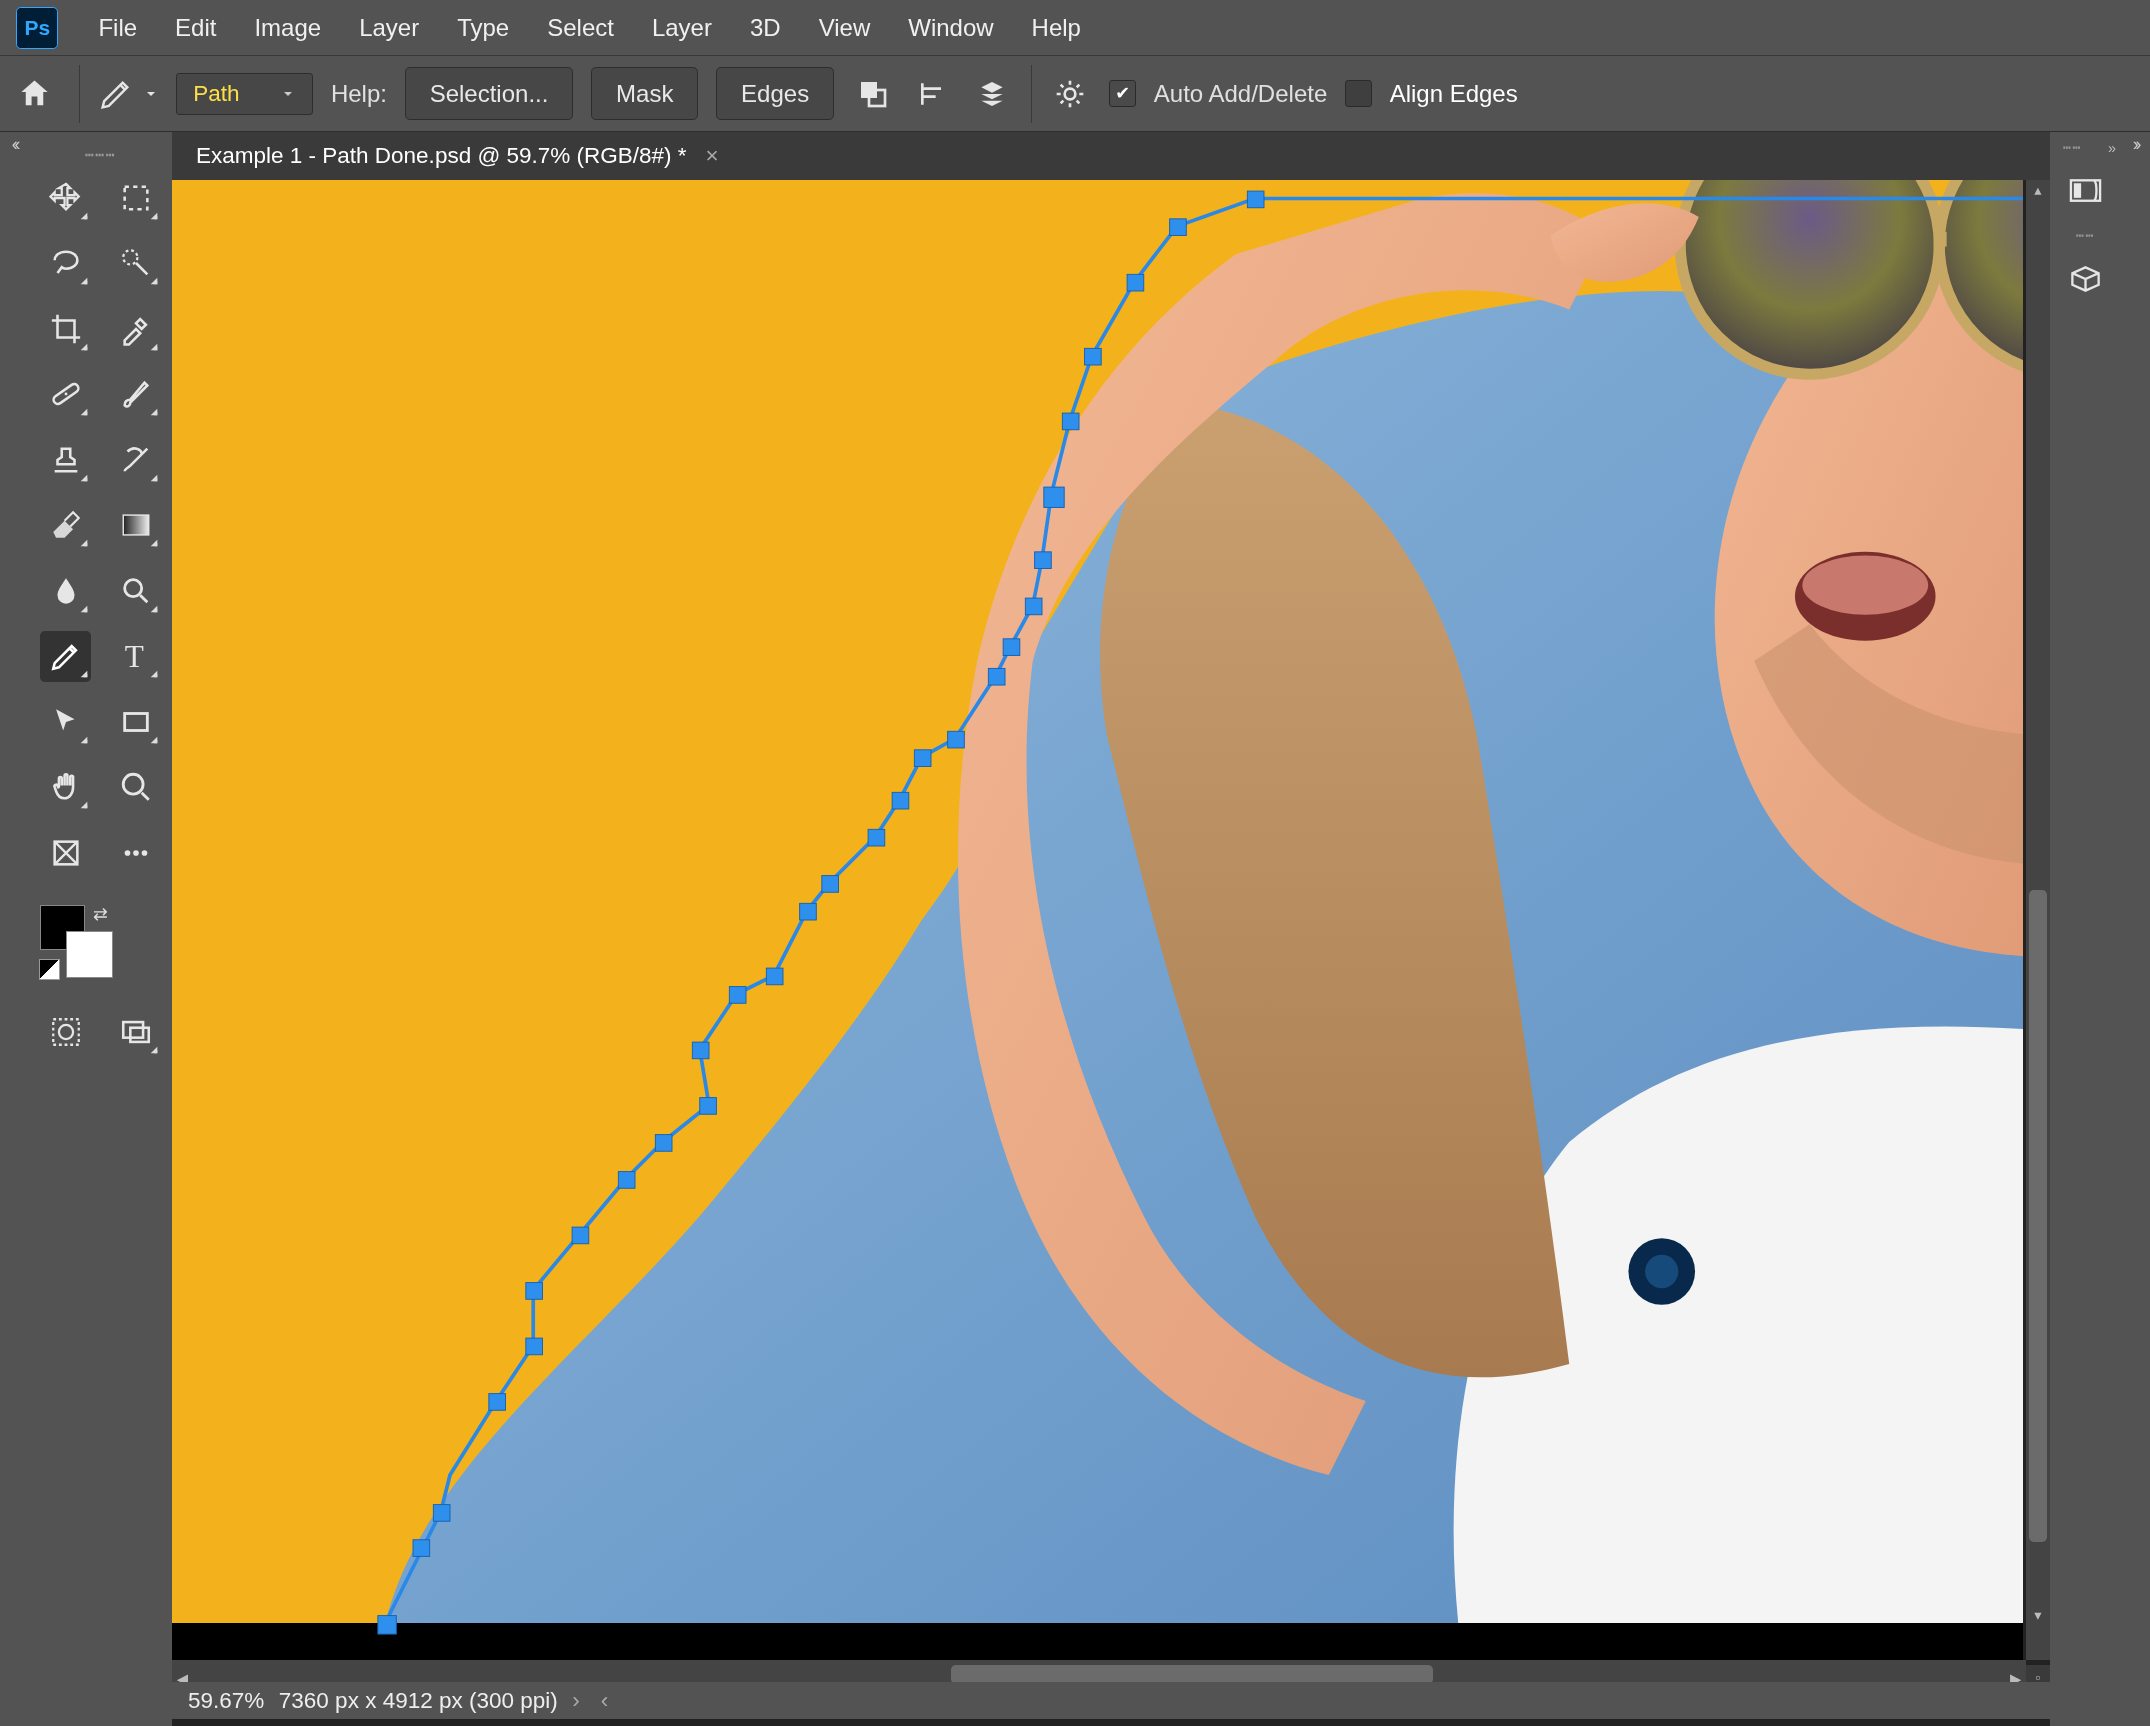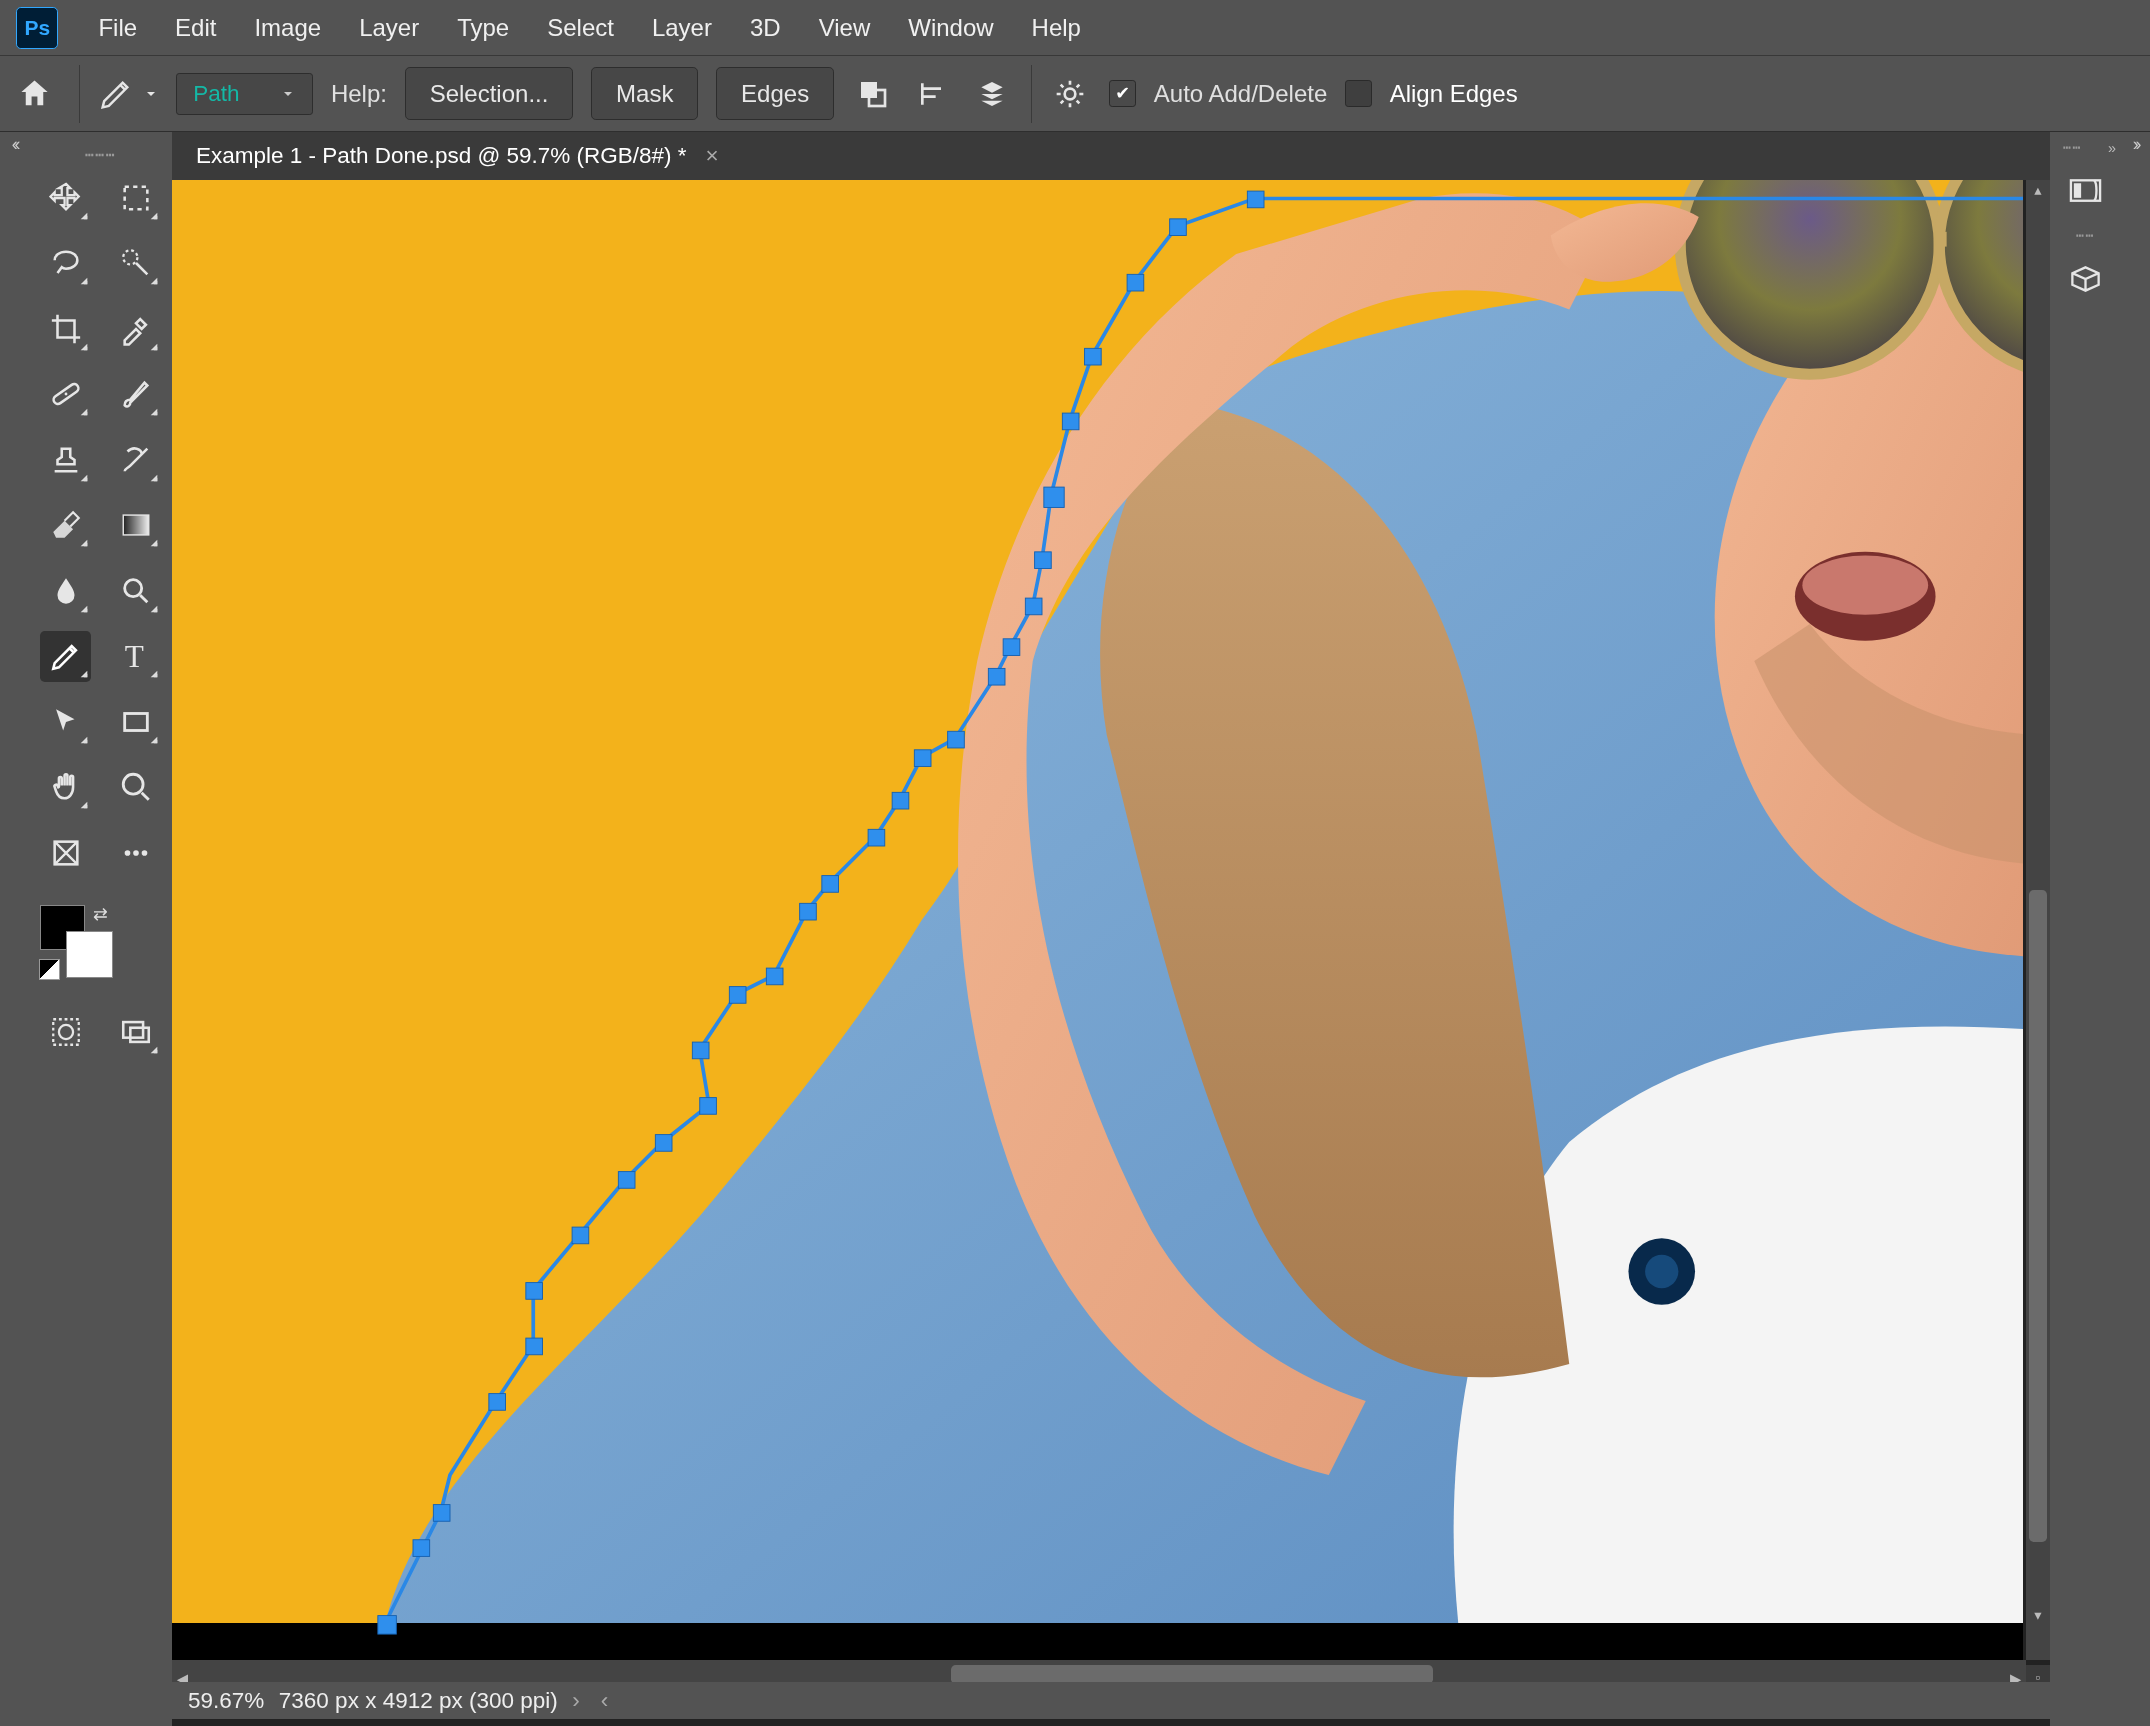--- a/index.html
+++ b/index.html
@@ -55,21 +55,21 @@
     margin-right: 6.4px;
   }
   .divider-v {
     width: 0.8px; height: 58px; background: #3a3a3a;
   }
   .pen-preset svg { display:block; }
   .opt-combo {
     display:flex; align-items:center; gap:6.4px;
     background:#474747; border:0.8px solid #2d2d2d;
     padding:3.2px 16px; height:42px; border-radius:3.2px;
-    font-size:22.5px; color:#14b8a6;
+    font-size:22.5px; color:#fde047;
     min-width:137px; justify-content:space-between;
   }
   .opt-label { color:#e0e0e0; font-size:24px; }
   .opt-button {
     background:#474747; border:0.8px solid #2d2d2d;
     padding:4.8px 24px; height:53px; border-radius:4.8px;
     font-size:24px; color:#e8e8e8;
     display:flex; align-items:center;
   }
   .opt-icon {

